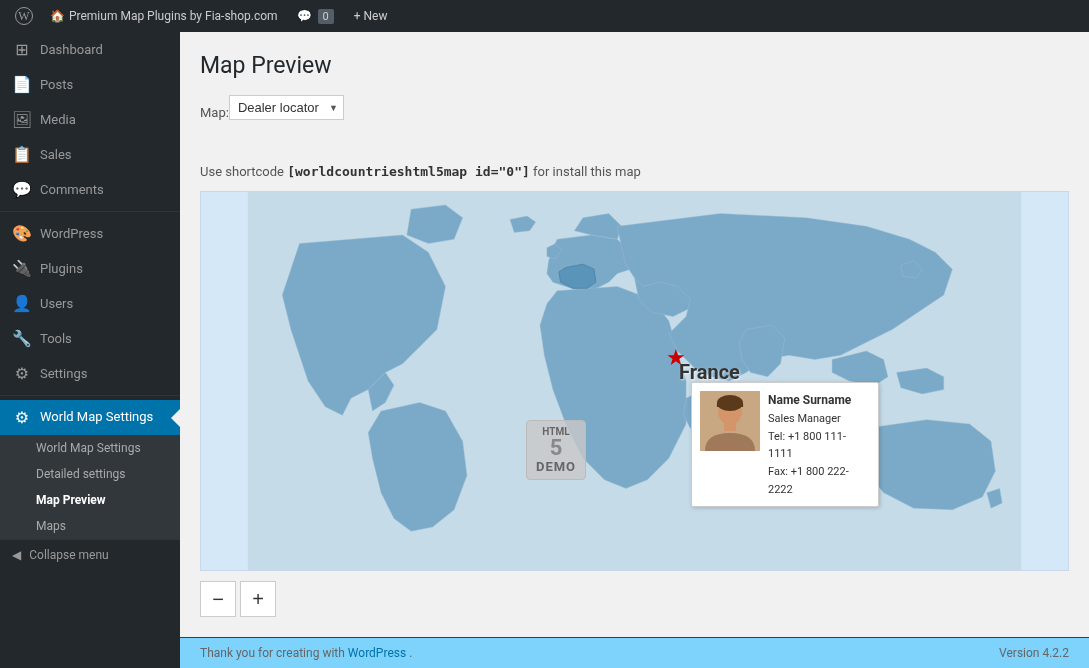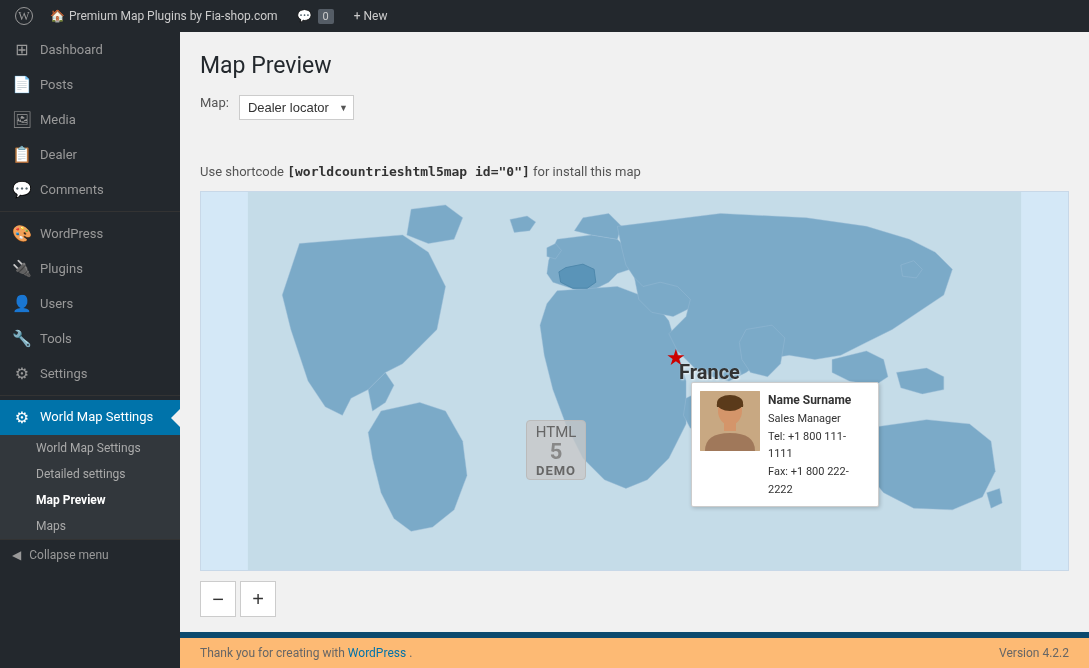--- a/index.html
+++ b/index.html
@@ -109,22 +109,21 @@
 
     .page-title {
       font-size: 23px;
       font-weight: 400;
       color: #23282d;
       margin-bottom: 16px;
     }
 
     .map-selector-row {
       display: flex;
-      align-items: flex-start;
-      gap: 10px;
+      align-items: flex-end;
       margin-bottom: 14px;
     }
     .map-label {
       font-size: 13px;
       color: #555;
     }
     .map-select {
       border: 1px solid #ccc;
       background: #fff;
       padding: 4px 24px 4px 8px;
@@ -260,22 +259,22 @@
       cursor: pointer;
       font-size: 20px;
       display: flex;
       align-items: center;
       justify-content: center;
       color: #333;
     }
 
     
     .wp-footer {
-      background: #fdba74;
-      border-top: 6px solid #0c4a6e;
+      background: #7dd3fc;
+      border-top: 1px solid #0c4a6e;
       padding: 8px 20px;
       display: flex;
       justify-content: space-between;
       align-items: flex-start;
       font-size: 12px;
       color: #666;
       flex-shrink: 0;
     }
     .footer-link { color: #0073aa; text-decoration: none; cursor: pointer; }
 
@@ -329,21 +328,21 @@
     <div class="menu-item">
       <span class="menu-icon">📄</span>
       <span>Posts</span>
     </div>
     <div class="menu-item">
       <span class="menu-icon">🖼</span>
       <span>Media</span>
     </div>
     <div class="menu-item">
       <span class="menu-icon">📋</span>
-      <span>Dealer</span>
+      <span>Sales</span>
     </div>
     <div class="menu-item">
       <span class="menu-icon">💬</span>
       <span>Comments</span>
     </div>
     <div class="menu-separator"></div>
     <div class="menu-item">
       <span class="menu-icon">🎨</span>
       <span>WordPress</span>
     </div>
@@ -488,21 +487,21 @@
           <div class="info-card-text">
             <div class="info-card-name">Name Surname</div>
             <div>Sales Manager</div>
             <div>Tel: +1 800 111-1111</div>
             <div>Fax: +1 800 222-2222</div>
           </div>
         </div>
 
         
         <div class="html5-badge">
-          <span style="font-size:15px; font-weight:normal; color:#666;">HTML</span>
+          <span style="font-size:10px; font-weight:bold; color:#666;">HTML</span>
           <span class="html5-num">5</span>
           <span style="font-size:13px; color:#666; letter-spacing:1px;">DEMO</span>
         </div>
       </div>
 
       <div class="zoom-controls">
         <button class="zoom-btn">−</button>
         <button class="zoom-btn">+</button>
       </div>
 

